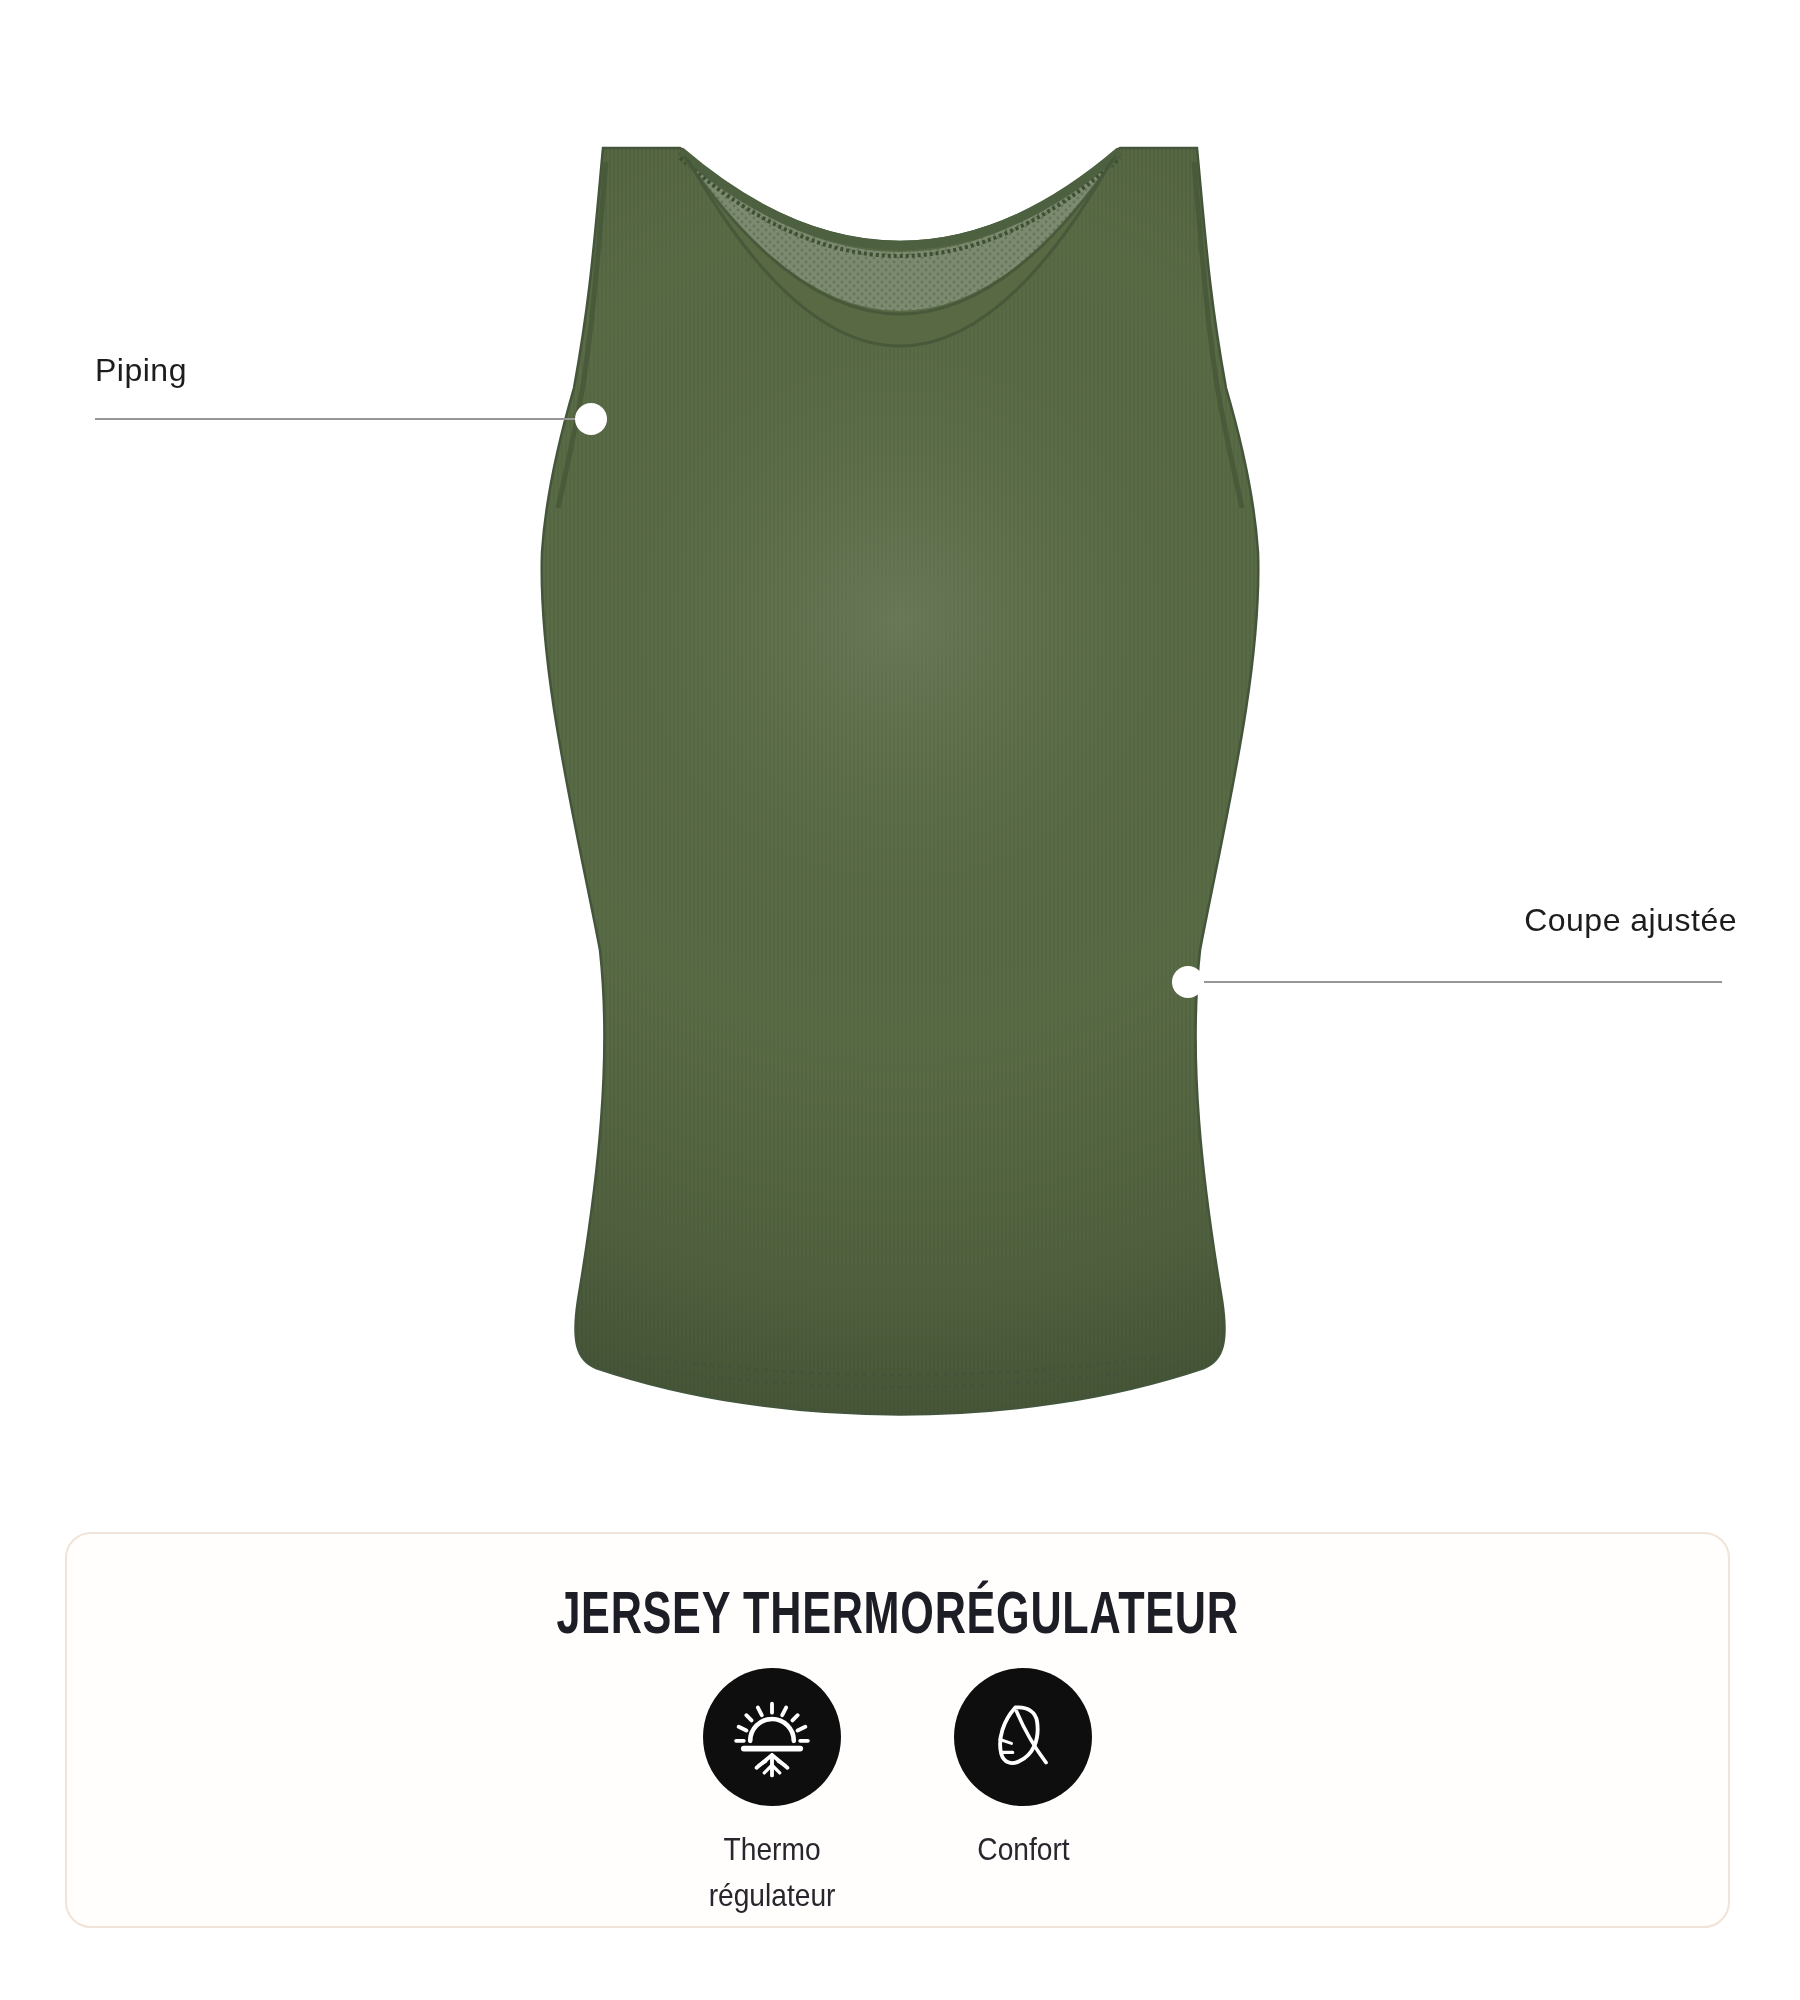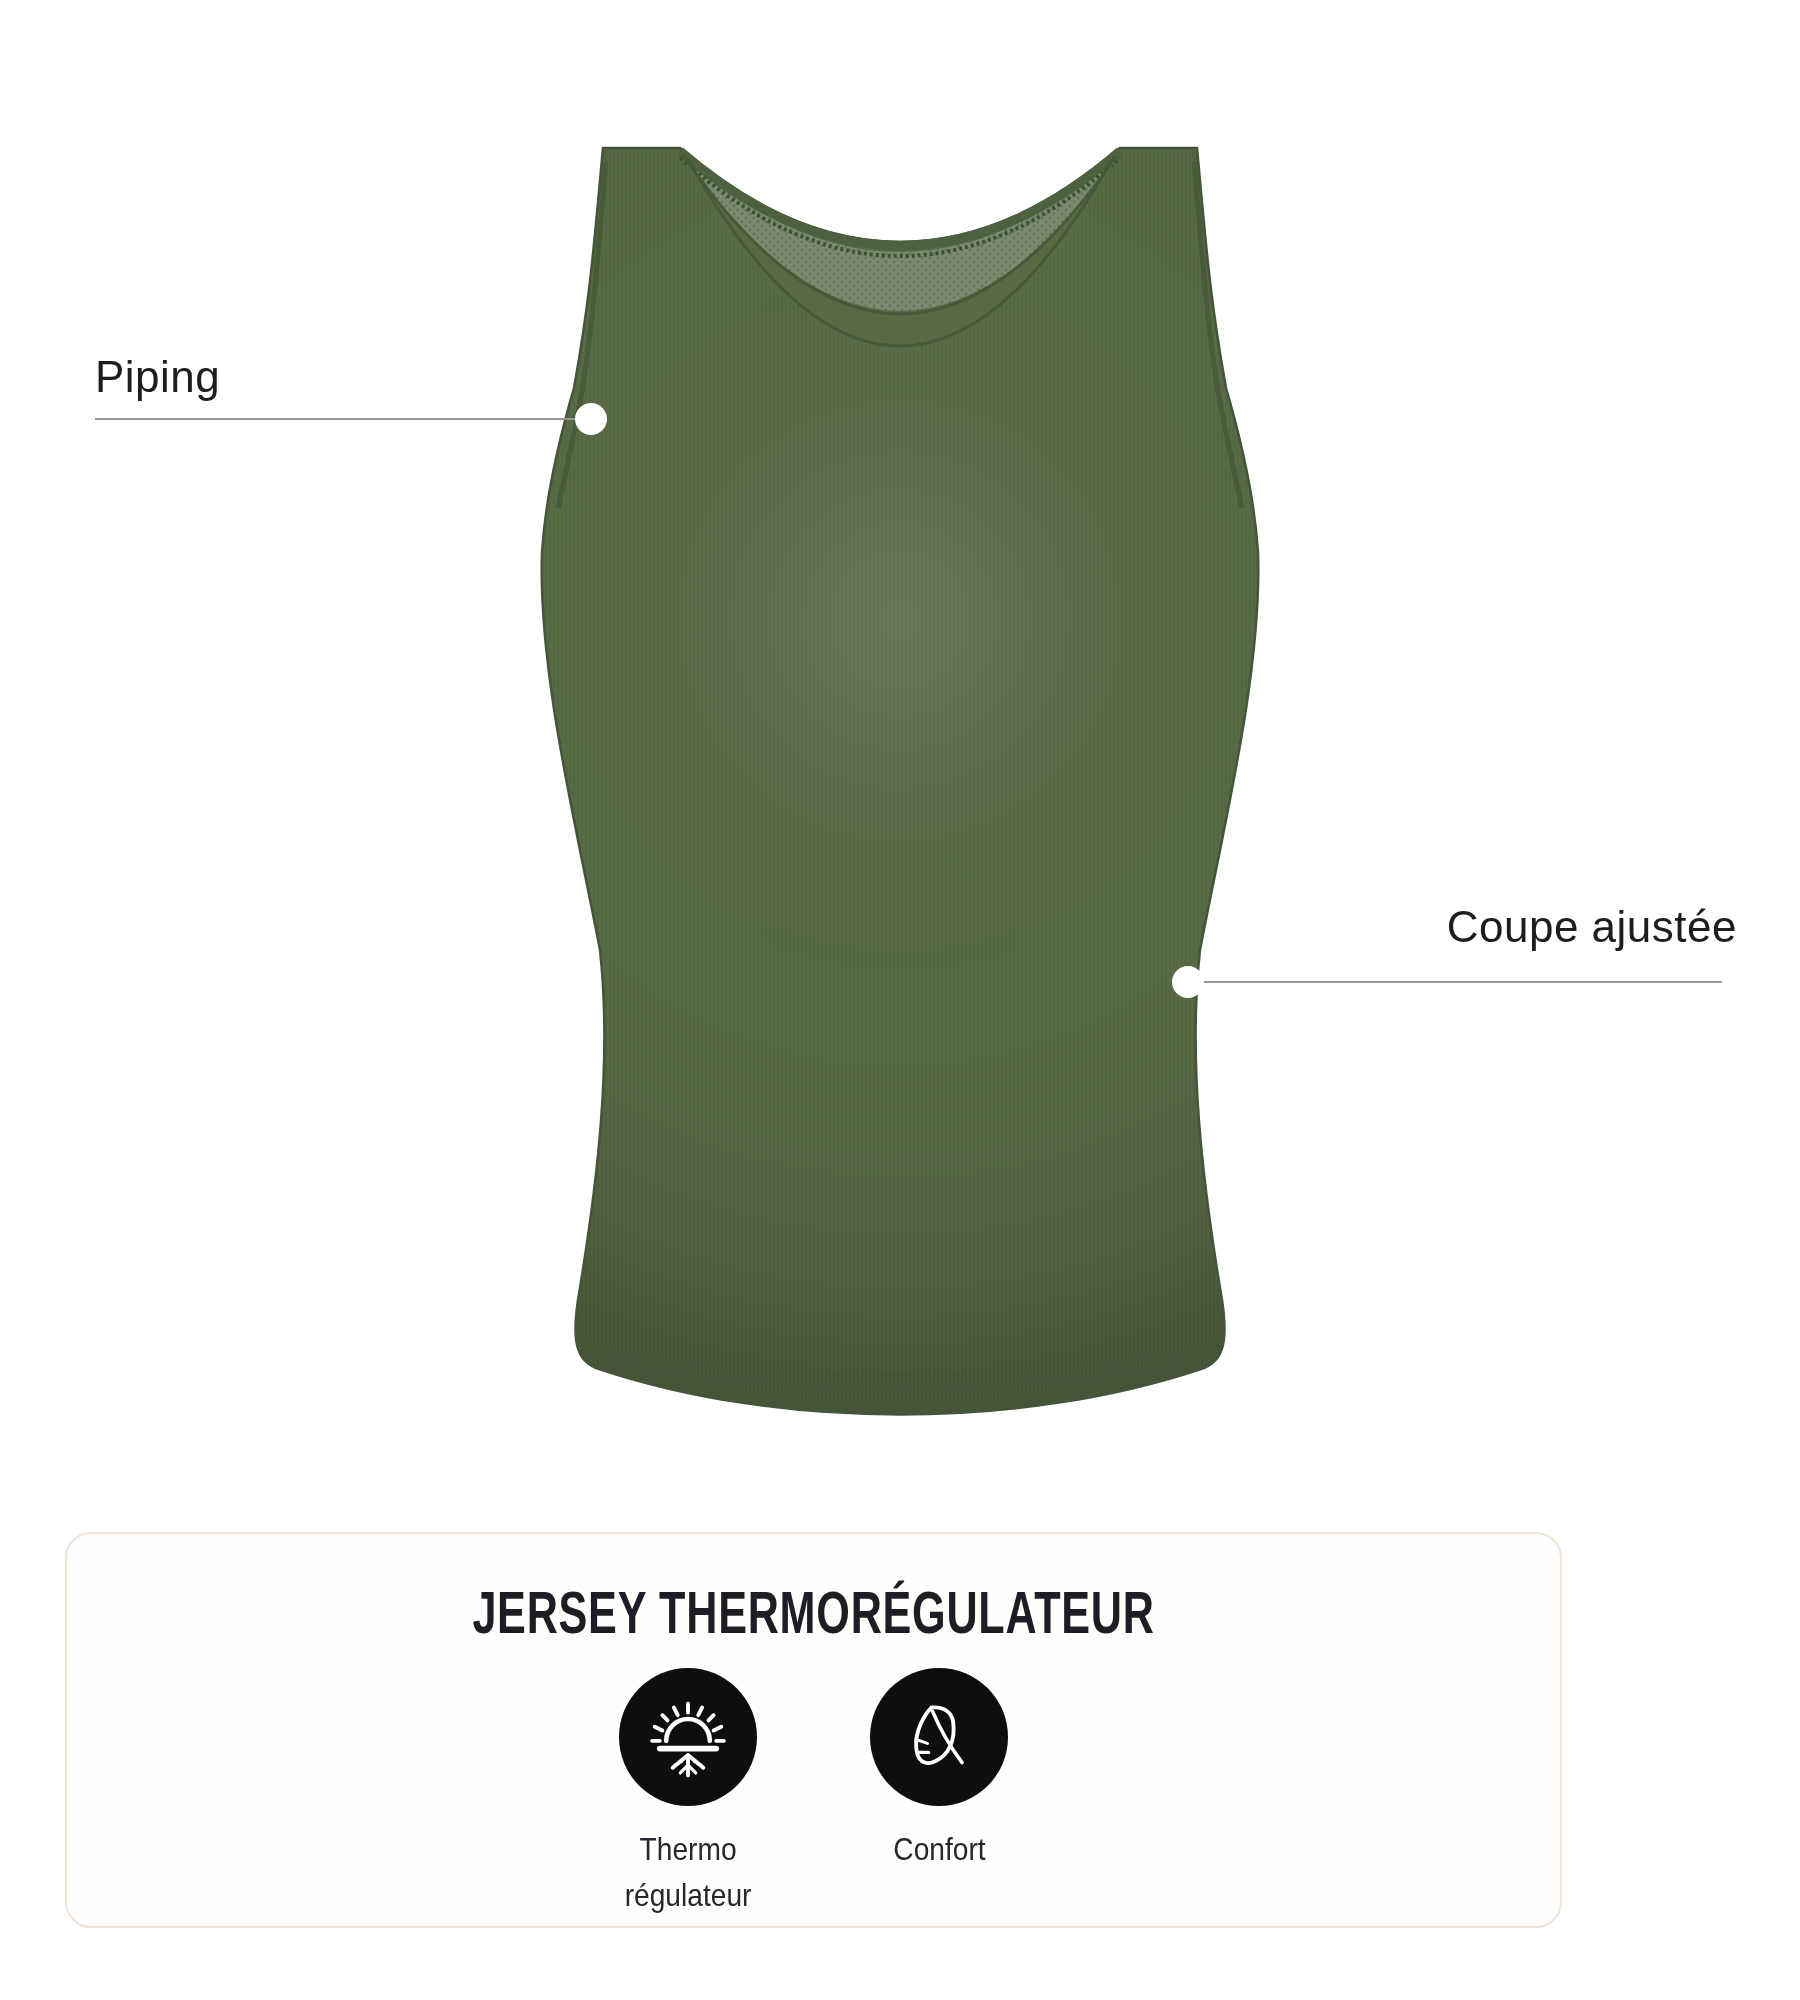--- a/index.html
+++ b/index.html
@@ -3,32 +3,32 @@
 <meta charset="utf-8">
 <style>
   html,body{margin:0;padding:0;background:#ffffff;}
   body{font-family:"Liberation Sans", sans-serif;}
   #stage{position:relative;width:1800px;height:2000px;background:#ffffff;overflow:hidden;}
 
   
   #garment-svg{position:absolute;left:0;top:0;width:1800px;height:2000px;}
 
   
-  .callout-label{position:absolute;font-size:44px;color:#1d1d1d;letter-spacing:0.5px;white-space:nowrap;}
+  .callout-label{position:absolute;font-size:32px;color:#1d1d1d;letter-spacing:0.5px;white-space:nowrap;}
   .callout-line{position:absolute;height:2px;background:#979797;}
   .callout-dot{position:absolute;width:32px;height:32px;border-radius:50%;background:#ffffff;}
   #piping-label{left:95px;top:352px;}
   #piping-line{left:95px;top:418px;width:482px;}
   #piping-dot{left:575px;top:403px;}
   #fit-label{right:63px;top:902px;}
   #fit-line{left:1202px;top:981px;width:520px;}
   #fit-dot{left:1172px;top:966px;}
 
   
-  #panel{position:absolute;left:65px;top:1532px;width:1497px;height:396px;
+  #panel{position:absolute;left:65px;top:1532px;width:1665px;height:396px;
          background:#fffefd;border:2px solid #f0e3d7;border-radius:26px;box-sizing:border-box;}
   #panel-title{margin-top:46px;text-align:center;font-size:60px;line-height:66px;font-weight:700;
                color:#1d1d26;transform:scaleX(0.72);transform-origin:center;letter-spacing:1px;white-space:nowrap;}
   #features{display:flex;justify-content:center;margin-top:22px;}
   .feature{width:251px;display:flex;flex-direction:column;align-items:center;}
   .icon-circle{width:138px;height:138px;border-radius:50%;background:#0e0e0e;
                display:flex;align-items:center;justify-content:center;}
   .icon-circle svg{width:82px;height:82px;}
   .feature-label{margin-top:20px;text-align:center;font-size:32px;line-height:46px;color:#26262c;
                  transform:scaleX(0.88);transform-origin:center top;white-space:nowrap;}

